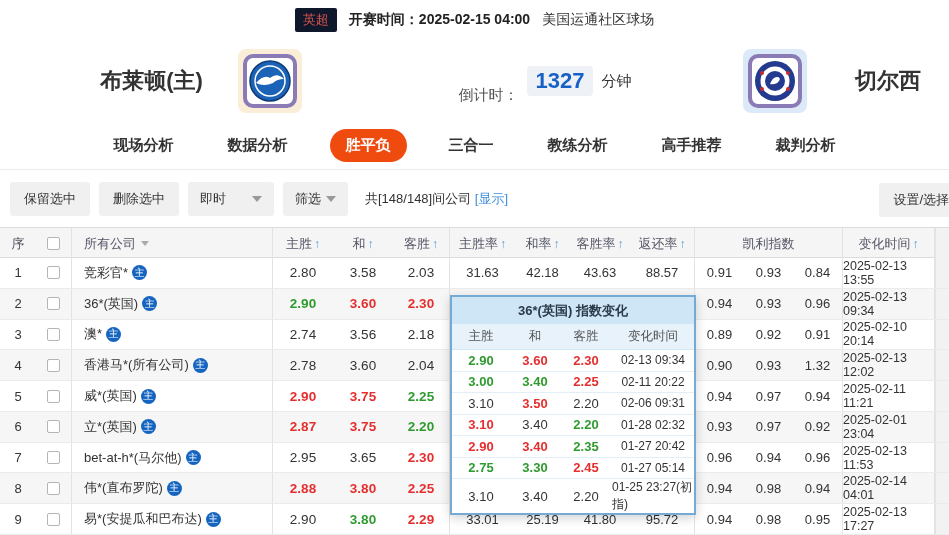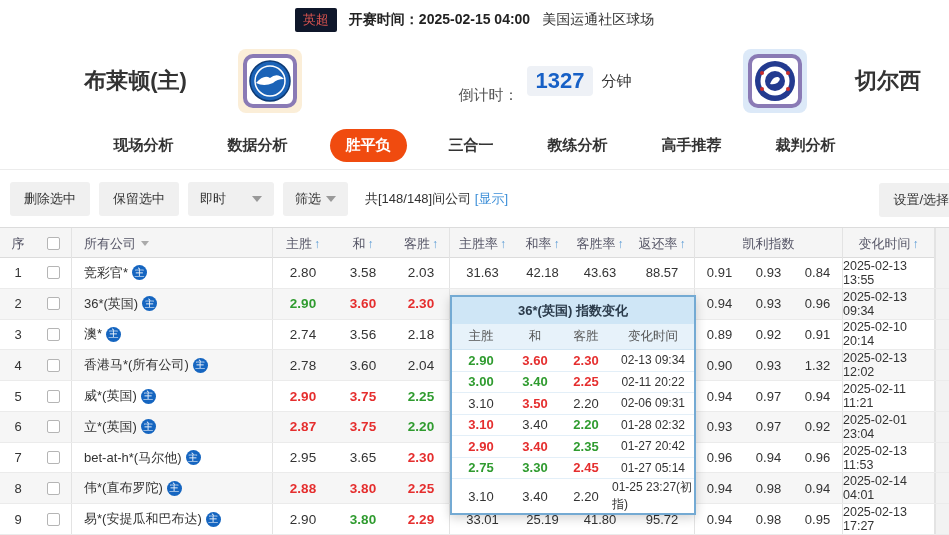--- a/index.html
+++ b/index.html
@@ -9,21 +9,21 @@
 
   
   .match-bar { height:40px; display:flex; align-items:center; justify-content:center; gap:12px; font-size:14px; }
   .league-badge { background:#0f172a; color:#d9534f; font-size:13px; padding:3px 8px; border-radius:2px; }
   .kickoff { font-weight:bold; color:#222; }
   .venue { color:#333; }
 
   
   .teams-row { position:relative; height:82px; }
   .team-name { position:absolute; top:0; height:82px; line-height:82px; font-size:22px; font-weight:bold; color:#333; text-align:center; }
-  .home-name { left:0; width:271px; }
+  .home-name { left:16px; width:271px; }
   .away-name { left:807px; width:162px; }
   .logo-box { position:absolute; top:9px; width:64px; height:64px; border-radius:8px; display:flex; align-items:center; justify-content:center; }
   .home-box { left:238px; background:#fbeed8; }
   .away-box { left:743px; background:#dce9f8; }
   .logo-inner { width:54px; height:54px; background:#fff; border:4px solid #8a7ab5; border-radius:10px; display:flex; align-items:center; justify-content:center; }
   .countdown { position:absolute; left:440px; top:0; width:210px; height:82px; display:flex; align-items:center; justify-content:center; gap:8px; }
   .cd-label { color:#555; font-size:15px;margin-top:28px; }
   .cd-value { color:#1760c6; background:#eef1f6; font-size:22px; font-weight:bold; padding:2px 9px; border-radius:4px; }
   .cd-unit { color:#333; font-size:15px; }
 
@@ -126,22 +126,22 @@
       <div class="tab">现场分析</div>
       <div class="tab">数据分析</div>
       <div class="tab active">胜平负</div>
       <div class="tab">三合一</div>
       <div class="tab">教练分析</div>
       <div class="tab">高手推荐</div>
       <div class="tab">裁判分析</div>
     </div>
 
   <div class="toolbar">
+    <button class="tb-btn">保留选中</button>
     <button class="tb-btn">删除选中</button>
-    <button class="tb-btn">保留选中</button>
     <div class="tb-select">
       <span>即时</span>
       <span class="caret"></span>
     </div>
     <div class="tb-filter">
       <span>筛选</span>
       <span class="caret"></span>
     </div>
     <span class="count-text">
       <span>共[148/148]间公司</span>

